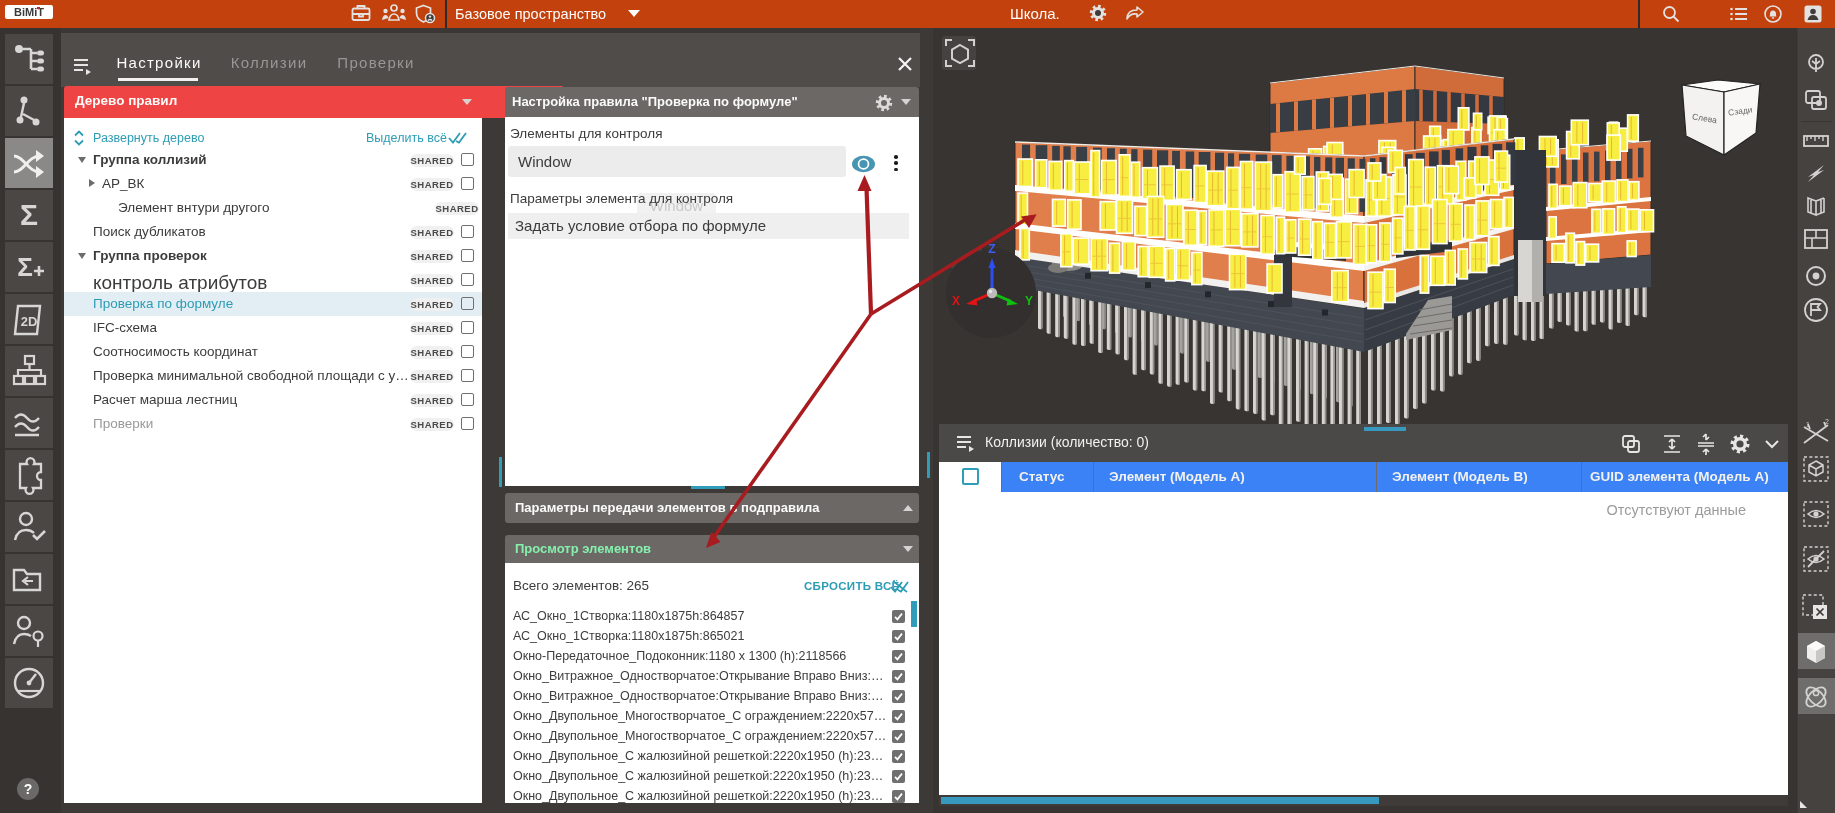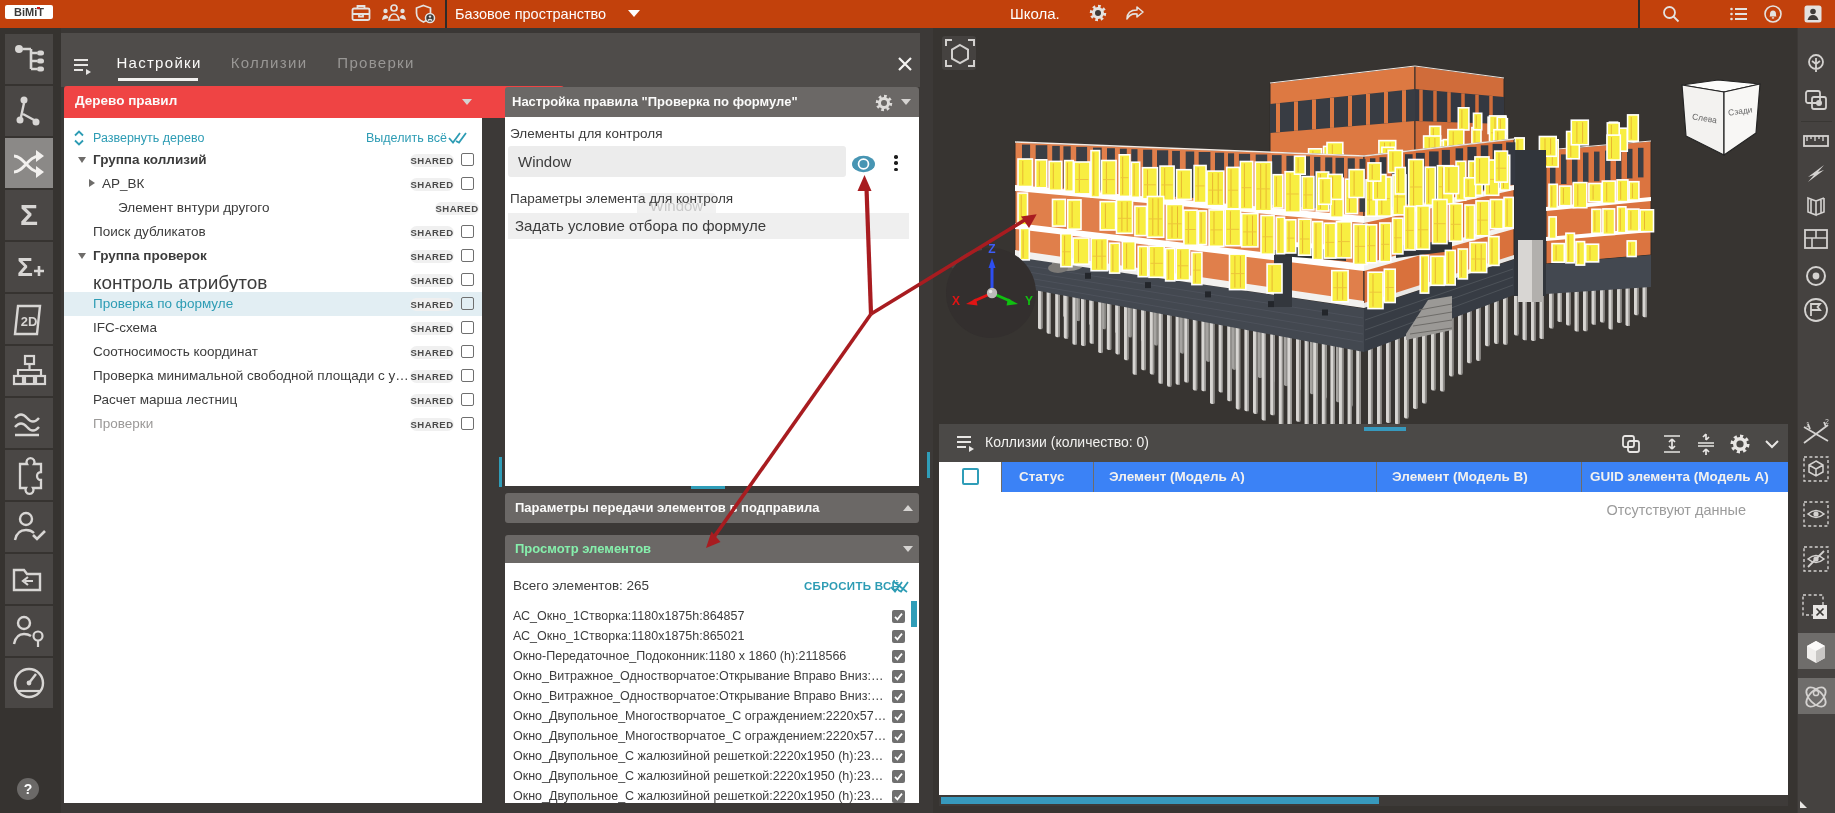--- a/index.html
+++ b/index.html
@@ -321,21 +321,21 @@
       </svg>
     </div>
 <div style="position:absolute;left:8px;top:64px;width:396px;height:20px;">
       <span style="position:absolute;left:0;top:2px;font-size:12.5px;color:#3c3c3c;white-space:nowrap;overflow:hidden;text-overflow:ellipsis;display:block;max-width:374px;">АС_Окно_1Створка:1180х1875h:865021</span>
       <span style="position:absolute;left:379px;top:3px;width:13px;height:13px;background:#6f6f6f;border-radius:2px;"></span>
       <svg style="position:absolute;left:379px;top:3px;" width="13" height="13" viewBox="0 0 13 13">
         <path d="M3 6.8 l2.4 2.6 L10 3.6" stroke="#fff" stroke-width="1.7" fill="none"></path>
       </svg>
     </div>
 <div style="position:absolute;left:8px;top:84px;width:396px;height:20px;">
-      <span style="position:absolute;left:0;top:2px;font-size:12.5px;color:#3c3c3c;white-space:nowrap;overflow:hidden;text-overflow:ellipsis;display:block;max-width:374px;">Окно-Передаточное_Подоконник:1180 х 1860 (h):2118566</span>
+      <span style="position:absolute;left:0;top:2px;font-size:12.5px;color:#3c3c3c;white-space:nowrap;overflow:hidden;text-overflow:ellipsis;display:block;max-width:374px;">Окно-Передаточное_Подоконник:1180 х 1300 (h):2118566</span>
       <span style="position:absolute;left:379px;top:3px;width:13px;height:13px;background:#6f6f6f;border-radius:2px;"></span>
       <svg style="position:absolute;left:379px;top:3px;" width="13" height="13" viewBox="0 0 13 13">
         <path d="M3 6.8 l2.4 2.6 L10 3.6" stroke="#fff" stroke-width="1.7" fill="none"></path>
       </svg>
     </div>
 <div style="position:absolute;left:8px;top:104px;width:396px;height:20px;">
       <span style="position:absolute;left:0;top:2px;font-size:12.5px;color:#3c3c3c;white-space:nowrap;overflow:hidden;text-overflow:ellipsis;display:block;max-width:374px;">Окно_Витражное_Одностворчатое:Открывание Вправо Вниз:130...</span>
       <span style="position:absolute;left:379px;top:3px;width:13px;height:13px;background:#6f6f6f;border-radius:2px;"></span>
       <svg style="position:absolute;left:379px;top:3px;" width="13" height="13" viewBox="0 0 13 13">
         <path d="M3 6.8 l2.4 2.6 L10 3.6" stroke="#fff" stroke-width="1.7" fill="none"></path>

